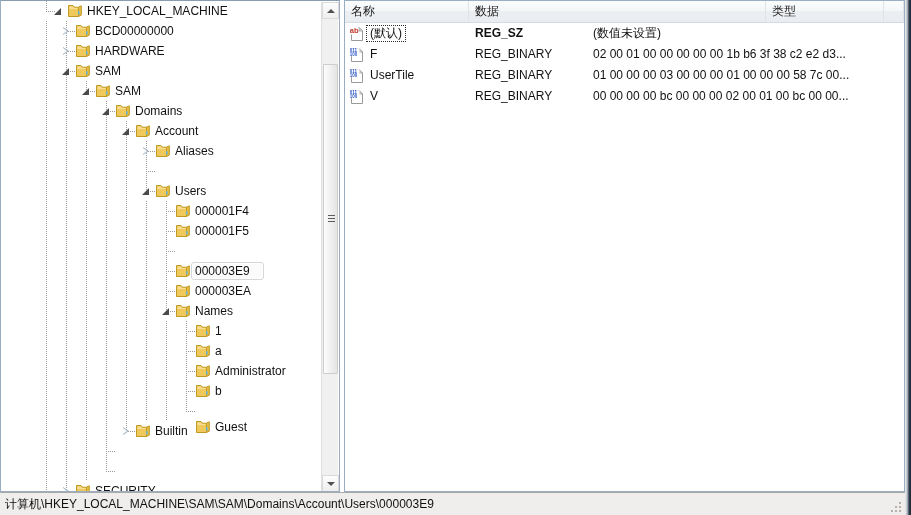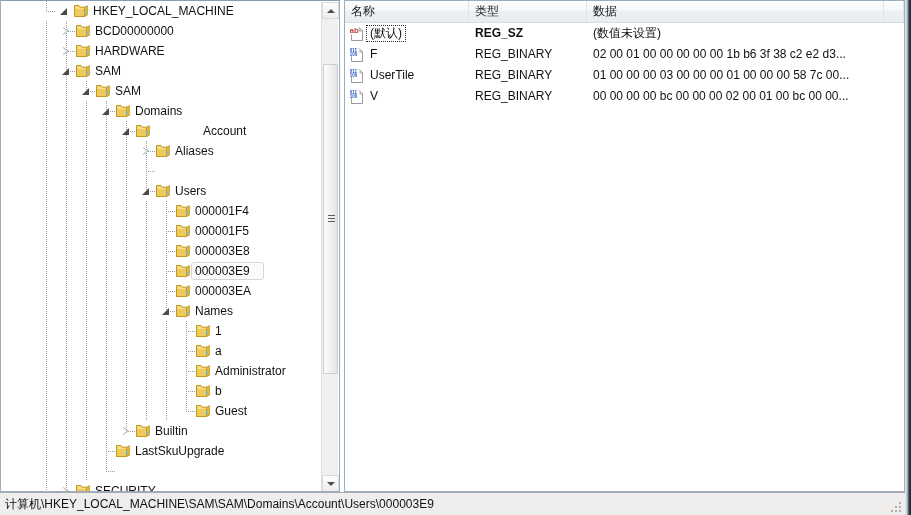--- a/index.html
+++ b/index.html
@@ -418,21 +418,21 @@
               <div class="guide-v" style="left: 105px; top: 440px; height: 20px;"></div>
               <div class="guide-h" style="left: 105px; top: 450px; width: 9px;"></div>
               <div class="guide-v" style="left: 45px; top: 460px; height: 20px;"></div>
               <div class="guide-v" style="left: 65px; top: 460px; height: 20px;"></div>
               <div class="guide-v" style="left: 85px; top: 460px; height: 20px;"></div>
               <div class="guide-v" style="left: 105px; top: 460px; height: 10px;"></div>
               <div class="guide-h" style="left: 105px; top: 470px; width: 9px;"></div>
               <div class="guide-v" style="left: 45px; top: 480px; height: 20px;"></div>
               <div class="guide-v" style="left: 65px; top: 480px; height: 10px;"></div>
             </div>
-            <div class="tnode" style="position: absolute; left: 18px; top: 0px; width: 321px;">
+            <div class="tnode" style="position: absolute; left: 12px; top: 0px; width: 321px;">
               <span class="twist expanded" style="left: 40px;"></span>
               <span class="folder" style="left: 54px;">
                 <svg width="16" height="14" viewBox="0 0 16 14">
                   <path d="M1.5 1.5 L6 1.5 L7.4 3.2 L11.5 3.2 L11.5 12.5 L1.5 12.5 Z" fill="#f0c95c" stroke="#bf9a22" stroke-width="1"></path>
                   <path d="M11.5 3.2 L14.3 1.8 L14.3 11.1 L11.5 12.5 Z" fill="#e9bd45" stroke="#bf9a22" stroke-width="1"></path>
                   <rect x="11.0" y="7.2" width="1.6" height="3.2" fill="#63b8d8"></rect>
                   <path d="M2.4 2.4 L5.6 2.4 L6.6 3.9 L10.7 3.9 L10.7 5.0 L2.4 5.0 Z" fill="#fbe6a8" opacity="0.75"></path>
                 </svg>
               </span>
               <span class="tlabel" style="left: 71px;">HKEY_LOCAL_MACHINE</span>
@@ -500,21 +500,21 @@
             <div class="tnode" style="position: absolute; left: 0px; top: 120px; width: 321px;">
               <span class="twist expanded" style="left: 120px;"></span>
               <span class="folder" style="left: 134px;">
                 <svg width="16" height="14" viewBox="0 0 16 14">
                   <path d="M1.5 1.5 L6 1.5 L7.4 3.2 L11.5 3.2 L11.5 12.5 L1.5 12.5 Z" fill="#f0c95c" stroke="#bf9a22" stroke-width="1"></path>
                   <path d="M11.5 3.2 L14.3 1.8 L14.3 11.1 L11.5 12.5 Z" fill="#e9bd45" stroke="#bf9a22" stroke-width="1"></path>
                   <rect x="11.0" y="7.2" width="1.6" height="3.2" fill="#63b8d8"></rect>
                   <path d="M2.4 2.4 L5.6 2.4 L6.6 3.9 L10.7 3.9 L10.7 5.0 L2.4 5.0 Z" fill="#fbe6a8" opacity="0.75"></path>
                 </svg>
               </span>
-              <span class="tlabel" style="left: 151px; margin-left: 48px;">Account</span>
+              <span class="tlabel" style="left: 151px;">Account</span>
             </div>
             <div class="tnode" style="position: absolute; left: 0px; top: 140px; width: 321px;">
               <span class="twist collapsed" style="left: 140px;"></span>
               <span class="folder" style="left: 154px;">
                 <svg width="16" height="14" viewBox="0 0 16 14">
                   <path d="M1.5 1.5 L6 1.5 L7.4 3.2 L11.5 3.2 L11.5 12.5 L1.5 12.5 Z" fill="#f0c95c" stroke="#bf9a22" stroke-width="1"></path>
                   <path d="M11.5 3.2 L14.3 1.8 L14.3 11.1 L11.5 12.5 Z" fill="#e9bd45" stroke="#bf9a22" stroke-width="1"></path>
                   <rect x="11.0" y="7.2" width="1.6" height="3.2" fill="#63b8d8"></rect>
                   <path d="M2.4 2.4 L5.6 2.4 L6.6 3.9 L10.7 3.9 L10.7 5.0 L2.4 5.0 Z" fill="#fbe6a8" opacity="0.75"></path>
                 </svg>
@@ -548,31 +548,20 @@
               <span class="folder" style="left: 174px;">
                 <svg width="16" height="14" viewBox="0 0 16 14">
                   <path d="M1.5 1.5 L6 1.5 L7.4 3.2 L11.5 3.2 L11.5 12.5 L1.5 12.5 Z" fill="#f0c95c" stroke="#bf9a22" stroke-width="1"></path>
                   <path d="M11.5 3.2 L14.3 1.8 L14.3 11.1 L11.5 12.5 Z" fill="#e9bd45" stroke="#bf9a22" stroke-width="1"></path>
                   <rect x="11.0" y="7.2" width="1.6" height="3.2" fill="#63b8d8"></rect>
                   <path d="M2.4 2.4 L5.6 2.4 L6.6 3.9 L10.7 3.9 L10.7 5.0 L2.4 5.0 Z" fill="#fbe6a8" opacity="0.75"></path>
                 </svg>
               </span>
               <span class="tlabel" style="left: 191px;">000001F5</span>
             </div>
-            <div class="tnode" style="position: absolute; left: 0px; top: 240px; width: 321px;">
-              <span class="folder" style="left: 174px;">
-                <svg width="16" height="14" viewBox="0 0 16 14">
-                  <path d="M1.5 1.5 L6 1.5 L7.4 3.2 L11.5 3.2 L11.5 12.5 L1.5 12.5 Z" fill="#f0c95c" stroke="#bf9a22" stroke-width="1"></path>
-                  <path d="M11.5 3.2 L14.3 1.8 L14.3 11.1 L11.5 12.5 Z" fill="#e9bd45" stroke="#bf9a22" stroke-width="1"></path>
-                  <rect x="11.0" y="7.2" width="1.6" height="3.2" fill="#63b8d8"></rect>
-                  <path d="M2.4 2.4 L5.6 2.4 L6.6 3.9 L10.7 3.9 L10.7 5.0 L2.4 5.0 Z" fill="#fbe6a8" opacity="0.75"></path>
-                </svg>
-              </span>
-              <span class="tlabel" style="left: 191px;">000003E8</span>
-            </div>
             <div class="tnode selected" style="position: absolute; left: 0px; top: 260px; width: 321px;">
               <span class="folder" style="left: 174px;">
                 <svg width="16" height="14" viewBox="0 0 16 14">
                   <path d="M1.5 1.5 L6 1.5 L7.4 3.2 L11.5 3.2 L11.5 12.5 L1.5 12.5 Z" fill="#f0c95c" stroke="#bf9a22" stroke-width="1"></path>
                   <path d="M11.5 3.2 L14.3 1.8 L14.3 11.1 L11.5 12.5 Z" fill="#e9bd45" stroke="#bf9a22" stroke-width="1"></path>
                   <rect x="11.0" y="7.2" width="1.6" height="3.2" fill="#63b8d8"></rect>
                   <path d="M2.4 2.4 L5.6 2.4 L6.6 3.9 L10.7 3.9 L10.7 5.0 L2.4 5.0 Z" fill="#fbe6a8" opacity="0.75"></path>
                 </svg>
               </span>
               <span class="tlabel-wrap" style="left: 190px; width: 72.8px;"></span>
@@ -638,21 +627,21 @@
               <span class="folder" style="left: 194px;">
                 <svg width="16" height="14" viewBox="0 0 16 14">
                   <path d="M1.5 1.5 L6 1.5 L7.4 3.2 L11.5 3.2 L11.5 12.5 L1.5 12.5 Z" fill="#f0c95c" stroke="#bf9a22" stroke-width="1"></path>
                   <path d="M11.5 3.2 L14.3 1.8 L14.3 11.1 L11.5 12.5 Z" fill="#e9bd45" stroke="#bf9a22" stroke-width="1"></path>
                   <rect x="11.0" y="7.2" width="1.6" height="3.2" fill="#63b8d8"></rect>
                   <path d="M2.4 2.4 L5.6 2.4 L6.6 3.9 L10.7 3.9 L10.7 5.0 L2.4 5.0 Z" fill="#fbe6a8" opacity="0.75"></path>
                 </svg>
               </span>
               <span class="tlabel" style="left: 211px;">b</span>
             </div>
-            <div class="tnode" style="position: absolute; left: 0px; top: 400px; width: 321px;">
+            <div class="tnode" style="position: absolute; left: 0px; top: 416px; width: 321px;">
               <span class="folder" style="left: 194px;">
                 <svg width="16" height="14" viewBox="0 0 16 14">
                   <path d="M1.5 1.5 L6 1.5 L7.4 3.2 L11.5 3.2 L11.5 12.5 L1.5 12.5 Z" fill="#f0c95c" stroke="#bf9a22" stroke-width="1"></path>
                   <path d="M11.5 3.2 L14.3 1.8 L14.3 11.1 L11.5 12.5 Z" fill="#e9bd45" stroke="#bf9a22" stroke-width="1"></path>
                   <rect x="11.0" y="7.2" width="1.6" height="3.2" fill="#63b8d8"></rect>
                   <path d="M2.4 2.4 L5.6 2.4 L6.6 3.9 L10.7 3.9 L10.7 5.0 L2.4 5.0 Z" fill="#fbe6a8" opacity="0.75"></path>
                 </svg>
               </span>
               <span class="tlabel" style="left: 211px;">Guest</span>
             </div>
@@ -660,31 +649,20 @@
               <span class="twist collapsed" style="left: 120px;"></span>
               <span class="folder" style="left: 134px;">
                 <svg width="16" height="14" viewBox="0 0 16 14">
                   <path d="M1.5 1.5 L6 1.5 L7.4 3.2 L11.5 3.2 L11.5 12.5 L1.5 12.5 Z" fill="#f0c95c" stroke="#bf9a22" stroke-width="1"></path>
                   <path d="M11.5 3.2 L14.3 1.8 L14.3 11.1 L11.5 12.5 Z" fill="#e9bd45" stroke="#bf9a22" stroke-width="1"></path>
                   <rect x="11.0" y="7.2" width="1.6" height="3.2" fill="#63b8d8"></rect>
                   <path d="M2.4 2.4 L5.6 2.4 L6.6 3.9 L10.7 3.9 L10.7 5.0 L2.4 5.0 Z" fill="#fbe6a8" opacity="0.75"></path>
                 </svg>
               </span>
               <span class="tlabel" style="left: 151px;">Builtin</span>
-            </div>
-            <div class="tnode" style="position: absolute; left: 0px; top: 440px; width: 321px;">
-              <span class="folder" style="left: 114px;">
-                <svg width="16" height="14" viewBox="0 0 16 14">
-                  <path d="M1.5 1.5 L6 1.5 L7.4 3.2 L11.5 3.2 L11.5 12.5 L1.5 12.5 Z" fill="#f0c95c" stroke="#bf9a22" stroke-width="1"></path>
-                  <path d="M11.5 3.2 L14.3 1.8 L14.3 11.1 L11.5 12.5 Z" fill="#e9bd45" stroke="#bf9a22" stroke-width="1"></path>
-                  <rect x="11.0" y="7.2" width="1.6" height="3.2" fill="#63b8d8"></rect>
-                  <path d="M2.4 2.4 L5.6 2.4 L6.6 3.9 L10.7 3.9 L10.7 5.0 L2.4 5.0 Z" fill="#fbe6a8" opacity="0.75"></path>
-                </svg>
-              </span>
-              <span class="tlabel" style="left: 131px;">LastSkuUpgrade</span>
             </div>
             <div class="tnode" style="position: absolute; left: 0px; top: 480px; width: 321px;">
               <span class="twist collapsed" style="left: 60px;"></span>
               <span class="folder" style="left: 74px;">
                 <svg width="16" height="14" viewBox="0 0 16 14">
                   <path d="M1.5 1.5 L6 1.5 L7.4 3.2 L11.5 3.2 L11.5 12.5 L1.5 12.5 Z" fill="#f0c95c" stroke="#bf9a22" stroke-width="1"></path>
                   <path d="M11.5 3.2 L14.3 1.8 L14.3 11.1 L11.5 12.5 Z" fill="#e9bd45" stroke="#bf9a22" stroke-width="1"></path>
                   <rect x="11.0" y="7.2" width="1.6" height="3.2" fill="#63b8d8"></rect>
                   <path d="M2.4 2.4 L5.6 2.4 L6.6 3.9 L10.7 3.9 L10.7 5.0 L2.4 5.0 Z" fill="#fbe6a8" opacity="0.75"></path>
                 </svg>
@@ -703,22 +681,22 @@
         </div>
         <div class="sb-btn sb-down">
           <span class="sb-arrow"></span>
         </div>
       </div>
     </div>
 
     <div class="list-pane">
       <div class="lv-header" id="lv-header">
           <div class="lv-th" style="width: 124px; flex: 0 0 124px;">名称</div>
+          <div class="lv-th" style="width: 297px; flex: 0 0 297px;">数据</div>
           <div class="lv-th" style="width: 118px; flex: 0 0 118px;">类型</div>
-          <div class="lv-th" style="width: 297px; flex: 0 0 297px;">数据</div>
           <div class="lv-th" style="width: 20px; flex: 0 0 20px;"></div>
         </div>
       <div class="lv-body" id="lv-body">
           <div class="lv-row focused">
             <div class="lv-cell name" style="width: 124px; flex: 0 0 124px;">
               <span class="val-icon">
                 <svg width="16" height="16" viewBox="0 0 16 16">
                   <path d="M2.5 1.5 L10 1.5 L13.5 5 L13.5 14.5 L2.5 14.5 Z" fill="#ffffff" stroke="#9a9a9a" stroke-width="1"></path>
                   <path d="M10 1.5 L13.5 5 L10 5 Z" fill="#e3e3e3" stroke="#9a9a9a" stroke-width="0.8"></path>
                   <rect x="0.5" y="1" width="9" height="7.5" fill="#ffffff"></rect>

